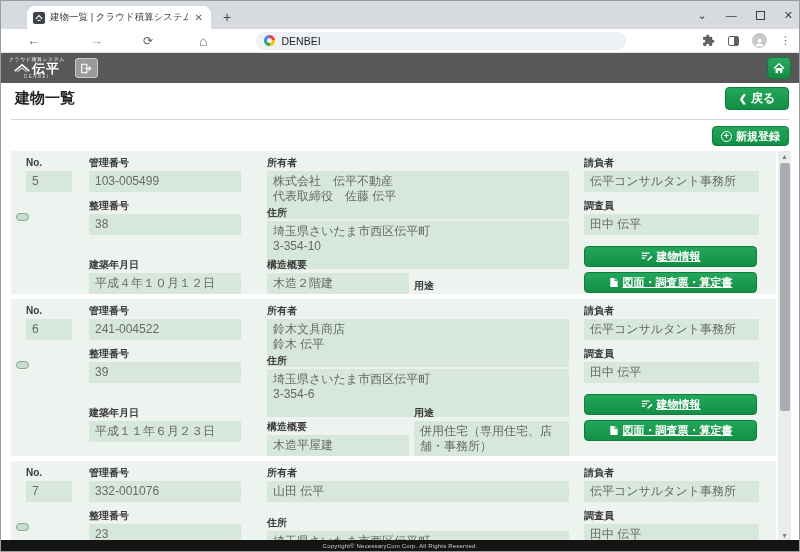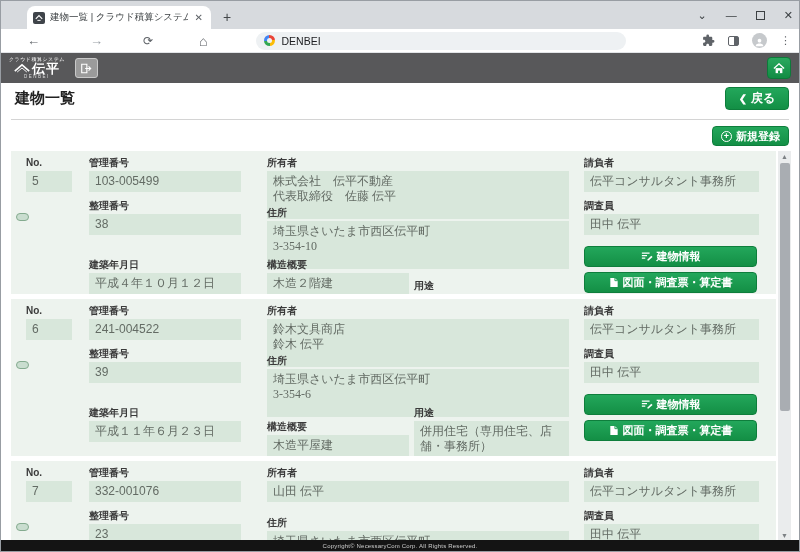--- a/index.html
+++ b/index.html
@@ -66,29 +66,29 @@
 
   
   .records { position:absolute; left:10px; right:23px; top:68px; height:390px; overflow:hidden; }
   .record { position:relative; background:#edf3ee; padding:7px 2px 0 15px; display:flex; margin-bottom:5px; }
   .rec-1 { height:143px; } .rec-2 { height:157px; } .rec-3 { height:112px; }
   .handle { position:absolute; left:5px; top:62px; width:13px; height:8px; border-radius:4px;
             background:#c9ddcf; border:1px solid #84ab8f; }
   .f-label { font-size:10px; font-weight:bold; color:#3a3a3a; margin-bottom:3px; line-height:10px; }
   .f-input { background:#d8e7db; color:#636b64; font-size:12px; line-height:14.5px; padding:3px 6px; min-height:21px;
              white-space:pre-line; overflow:hidden; }
-  .c-no { width:46px; } .c-a { width:152px; margin-left:17px; } .c-b { width:302px; margin-left:26px;font-family:Liberation Serif, serif; }
+  .c-no { width:46px; } .c-a { width:152px; margin-left:17px; } .c-b { width:302px; margin-left:26px; }
   .c-r { width:175px; margin-left:15px; }
   .c-a .grp1 { height:43px; } .c-a .grp2 { height:59px; }
   .c-b .grp1 { height:50px; } .c-b .grp2 { height:52px; }
   .c-r .grp1 { height:43px; } .c-r .grp2 { height:36px; }
   .two-line { height:48px; }
   .row3 { display:flex;align-items:flex-end; }
   .g-structure { width:142px; } .g-usage { width:155px; margin-left:5px; }
-  .rec-btn { width:173px; height:21px; font-size:11px; margin-top:9px; cursor:pointer; }
+  .rec-btn { width:173px; height:21px; font-size:11px; margin-top:9px; cursor:pointer;text-decoration:underline; }
   .rec-btn + .rec-btn { margin-top:5px; }
   .icon-svg { display:block; }
 
   
   .scrollbar { position:absolute; right:8px; top:68px; width:13px; height:390px; background:#eaeced; }
   .sb-arrow { position:absolute; left:0; width:13px; height:11px; color:#7c8084; font-size:7px; text-align:center; line-height:11px; }
   .sb-up { top:0; } .sb-down { bottom:0; }
   .sb-thumb { position:absolute; left:1.5px; top:12px; width:10px; height:248px; background:#a9adb2; border-radius:2px; }
 
   

